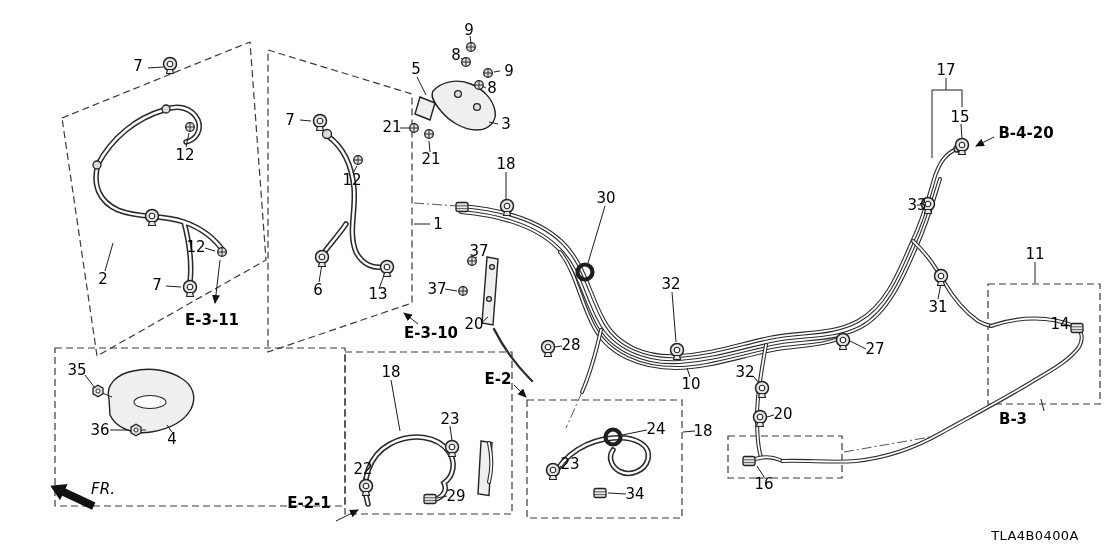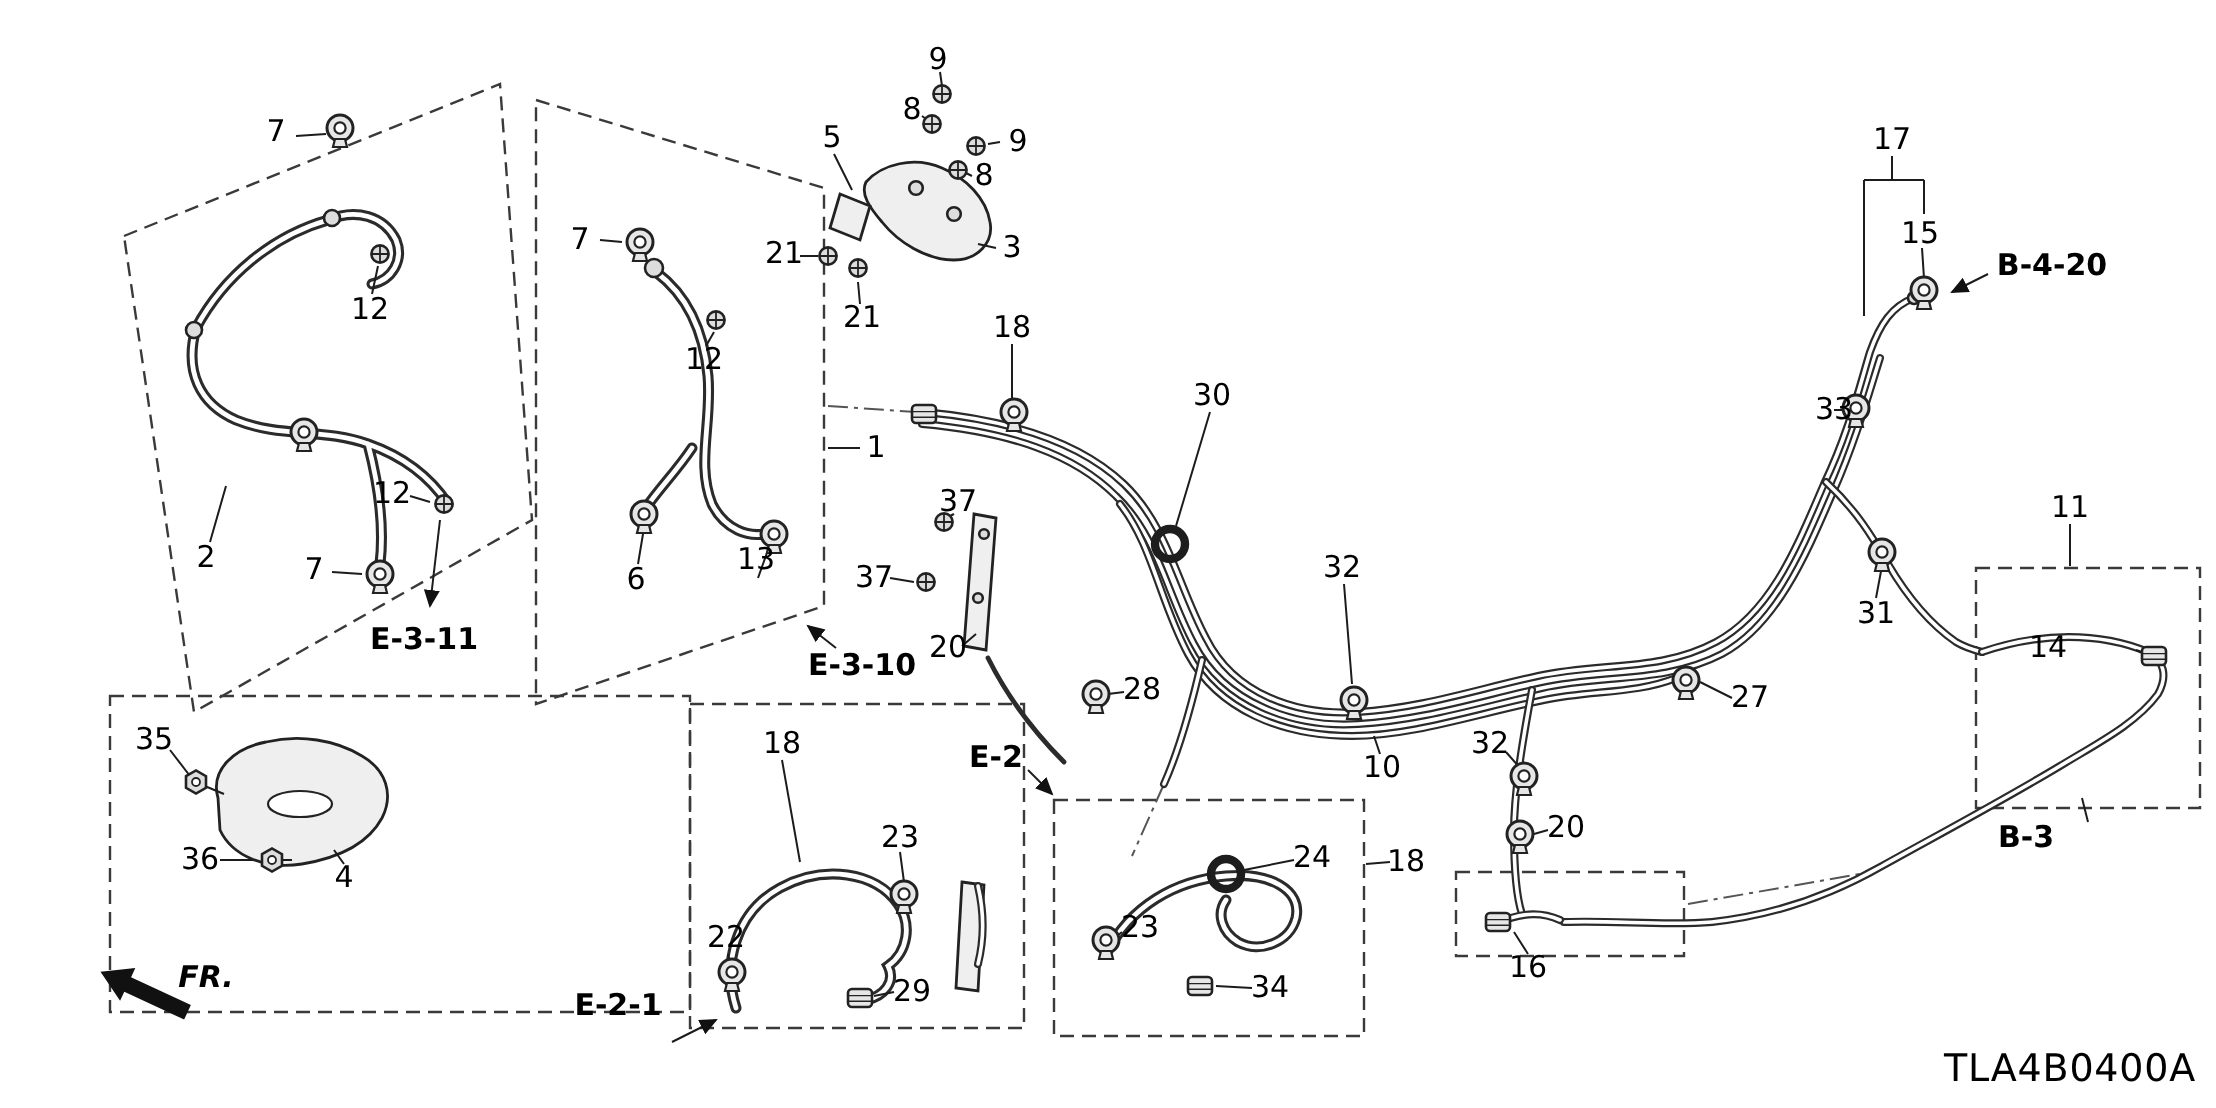--- a/index.html
+++ b/index.html
@@ -13,22 +13,22 @@
   .tube-o{fill:none;stroke:#2b2b2b;stroke-width:4;stroke-linecap:round}
   .tube-i{fill:none;stroke:#ffffff;stroke-width:1.8;stroke-linecap:round}
   .hose-o{fill:none;stroke:#2b2b2b;stroke-width:5.5;stroke-linecap:round}
   .hose-i{fill:none;stroke:#ffffff;stroke-width:2.4;stroke-linecap:round}
   .rod{fill:none;stroke:#2b2b2b;stroke-width:2.4;stroke-linecap:round}
   .part{fill:#efefef;stroke:#222;stroke-width:1.4}
   .fit{fill:#dddddd;stroke:#222;stroke-width:1.3}
   
   .co{position:absolute;transform:translate(-50%,-50%);font-size:15px;line-height:1;white-space:nowrap}
   .ref{font-weight:bold}
-  .code{font-size:19px;letter-spacing:.4px}
-  .fr{font-weight:bold;font-style:italic}
+  .code{font-size:13px;letter-spacing:.4px}
+  .fr{font-weight:normal;font-style:italic}
 </style>
 </head>
 <body>
 
 <div class="stage">
 
 <svg class="art" width="1108" height="554" viewBox="0 0 1108 554">
   <defs>
     <marker id="ah" markerWidth="12" markerHeight="10" refX="8" refY="4" orient="auto" markerUnits="userSpaceOnUse">
       <path d="M0,0 L9,4 L0,8 Z" fill="#111"></path>
@@ -176,21 +176,21 @@
 <div class="co" style="left:185px;top:155px">12</div>
 <div class="co" style="left:196px;top:247px">12</div>
 <div class="co" style="left:103px;top:279px">2</div>
 <div class="co" style="left:157px;top:285px">7</div>
 <div class="co" style="left:77px;top:370px">35</div>
 <div class="co" style="left:100px;top:430px">36</div>
 <div class="co" style="left:172px;top:439px">4</div>
 <div class="co" style="left:290px;top:120px">7</div>
 <div class="co" style="left:352px;top:180px">12</div>
 <div class="co" style="left:318px;top:290px">6</div>
-<div class="co" style="left:378px;top:280px">13</div>
+<div class="co" style="left:378px;top:294px">13</div>
 <div class="co" style="left:438px;top:224px">1</div>
 <div class="co" style="left:416px;top:69px">5</div>
 <div class="co" style="left:392px;top:127px">21</div>
 <div class="co" style="left:431px;top:159px">21</div>
 <div class="co" style="left:456px;top:55px">8</div>
 <div class="co" style="left:469px;top:30px">9</div>
 <div class="co" style="left:509px;top:71px">9</div>
 <div class="co" style="left:492px;top:88px">8</div>
 <div class="co" style="left:506px;top:124px">3</div>
 <div class="co" style="left:506px;top:164px">18</div>
@@ -211,21 +211,21 @@
 <div class="co" style="left:671px;top:284px">32</div>
 <div class="co" style="left:745px;top:372px">32</div>
 <div class="co" style="left:875px;top:349px">27</div>
 <div class="co" style="left:783px;top:414px">20</div>
 <div class="co" style="left:764px;top:484px">16</div>
 <div class="co" style="left:946px;top:70px">17</div>
 <div class="co" style="left:960px;top:117px">15</div>
 <div class="co" style="left:917px;top:205px">33</div>
 <div class="co" style="left:938px;top:307px">31</div>
 <div class="co" style="left:1035px;top:254px">11</div>
-<div class="co" style="left:1024px;top:324px">14</div>
+<div class="co" style="left:1060px;top:324px">14</div>
 
 <div class="co ref" style="left:212px;top:320px">E-3-11</div>
 <div class="co ref" style="left:431px;top:333px">E-3-10</div>
 <div class="co ref" style="left:498px;top:379px">E-2</div>
 <div class="co ref" style="left:309px;top:503px">E-2-1</div>
 <div class="co ref" style="left:1026px;top:133px">B-4-20</div>
 <div class="co ref" style="left:1013px;top:419px">B-3</div>
 
 <div class="co fr" style="left:103px;top:489px">FR.</div>
 <div class="co code" style="left:1035px;top:535px">TLA4B0400A</div>

